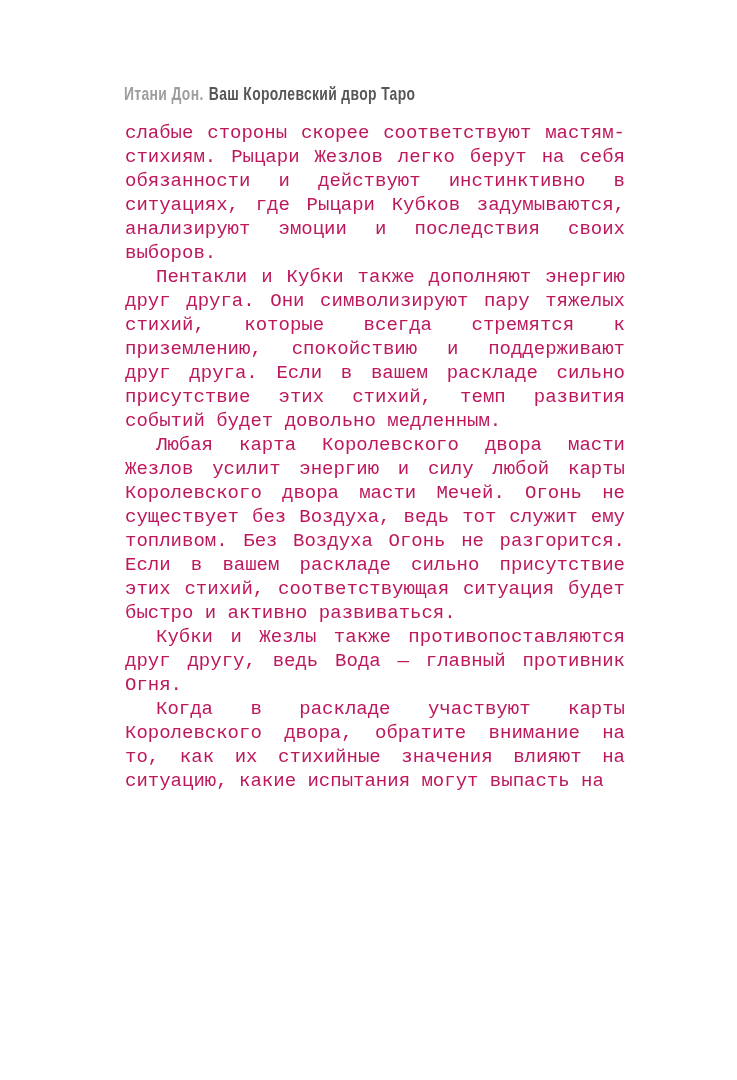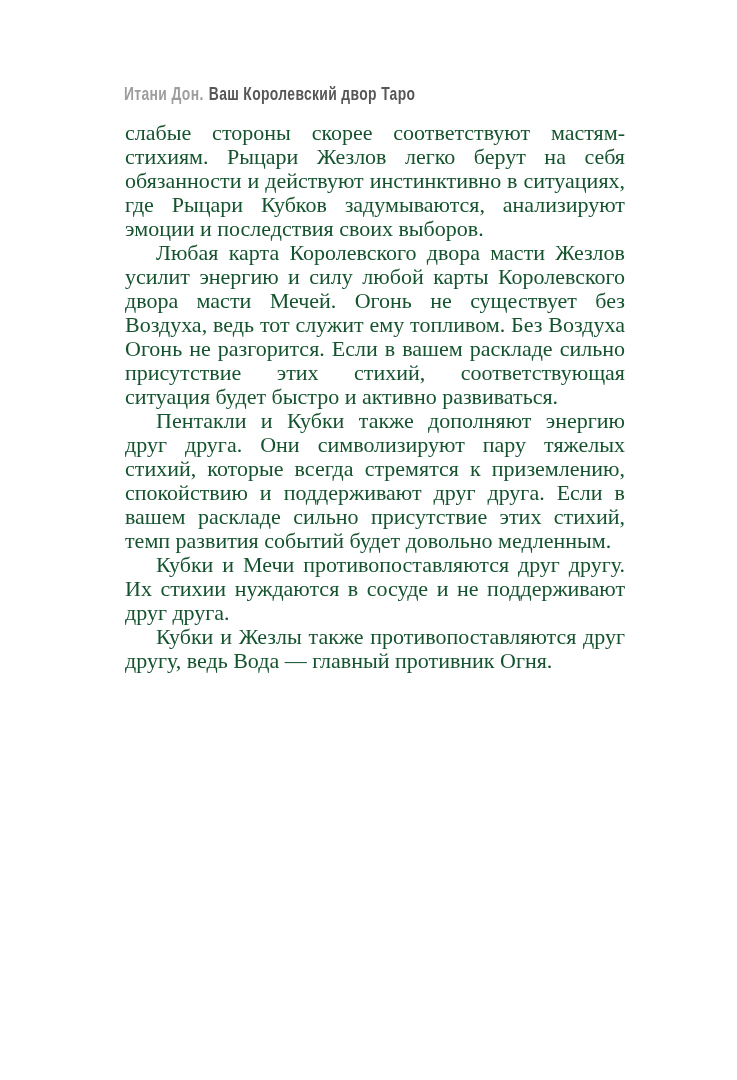--- a/index.html
+++ b/index.html
@@ -34,24 +34,24 @@
   }
   .running-header .title {
     color: #565656;
   }
   
   .body-text {
     position: absolute;
     left: 125px;
     top: 121px;
     width: 500px;
-    font-family: Liberation Serif, serif;
-    font-size: 22px;
+    font-family: Liberation Mono, monospace;
+    font-size: 19px;
     line-height: 24px;
-    color: #14532d;
+    color: #be185d;
     text-align: justify;
     hyphens: auto;
     -webkit-hyphens: auto;
   }
   .body-text p {
     margin: 0;
     padding: 0;
     text-indent: 31px;
   }
   .body-text p.no-indent {
@@ -82,22 +82,22 @@
 <body>
 
 <div class="page">
 
   <div class="running-header">
     <span class="author">Итани Дон.</span><span class="title">Ваш Королевский двор Таро</span>
   </div>
 
   <div class="body-text">
     <p class="no-indent">слабые стороны скорее соответствуют мастям-стихиям. Рыцари Жезлов легко берут на себя обязанности и действуют инстинктивно в ситуациях, где Рыцари Кубков задумываются, анализируют эмоции и последствия своих выборов.</p>
+    <p>Пентакли и Кубки также дополняют энергию друг друга. Они символизируют пару тяжелых стихий, которые всегда стремятся к приземлению, спокойствию и поддерживают друг друга. Если в вашем раскладе сильно присутствие этих стихий, темп развития событий будет довольно медленным.</p>
     <p>Любая карта Королевского двора масти Жезлов усилит энергию и силу любой карты Королевского двора масти Мечей. Огонь не существует без Воздуха, ведь тот служит ему топливом. Без Воздуха Огонь не разгорится. Если в вашем раскладе сильно присутствие этих стихий, соответствующая ситуация будет быстро и активно развиваться.</p>
-    <p>Пентакли и Кубки также дополняют энергию друг друга. Они символизируют пару тяжелых стихий, которые всегда стремятся к приземлению, спокойствию и поддерживают друг друга. Если в вашем раскладе сильно присутствие этих стихий, темп развития событий будет довольно медленным.</p>
-    <p>Кубки и Мечи противопоставляются друг другу. Их стихии нуждаются в сосуде и не поддерживают друг друга.</p>
     <p>Кубки и Жезлы также противопоставляются друг другу, ведь Вода — главный противник Огня.</p>
+    <p>Когда в раскладе участвуют карты Королевского двора, обратите внимание на то, как их стихийные значения влияют на ситуацию, какие испытания могут выпасть на</p>
   </div>
 
   <div class="footer-bar"></div>
   <div class="page-number">32</div>
 
 </div>
 
 </body></html>

